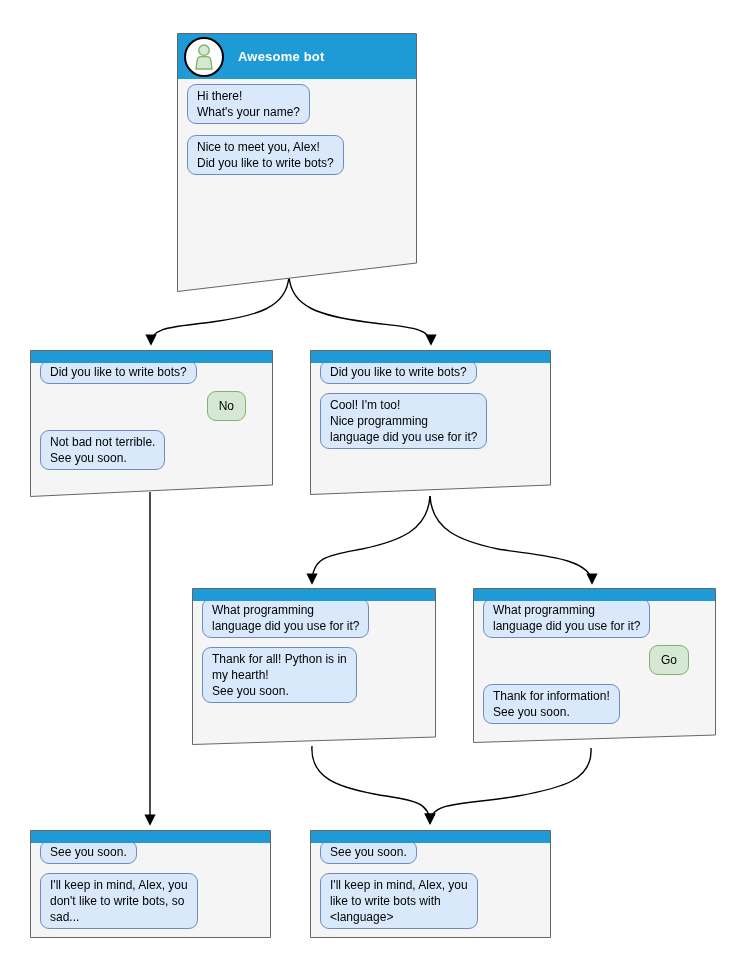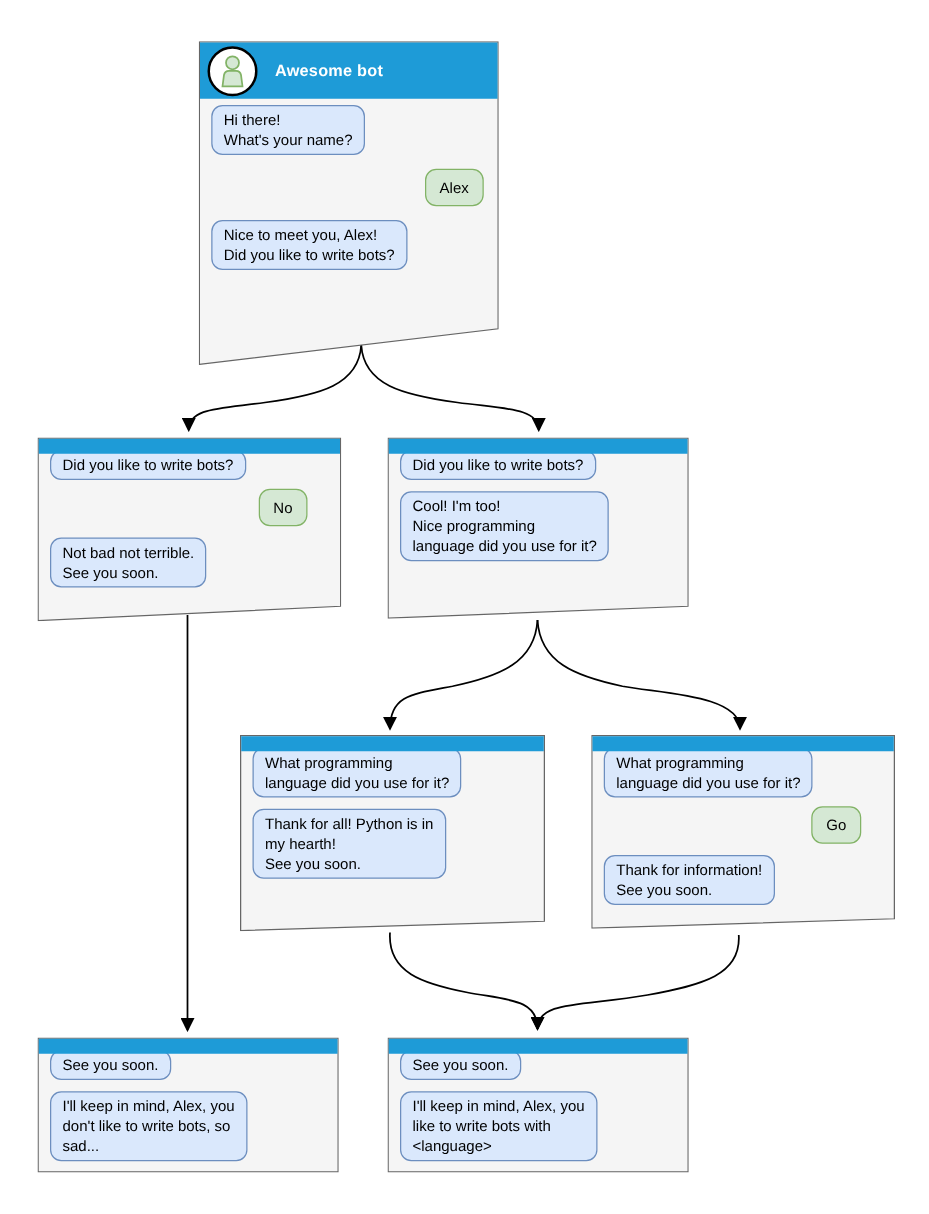--- a/index.html
+++ b/index.html
@@ -82,44 +82,41 @@
     </defs>
     <path class="edge" d="M289,276 C287,308 256,316 212,322 C176,327 151,326 151,344"></path>
     <path class="edge" d="M289,276 C291,308 322,316 366,322 C402,327 431,326 431,344"></path>
     <path class="edge" d="M150,492 L150,824"></path>
     <path class="edge" d="M430,496 C428,530 400,541 362,549 C330,555 312,556 312,583"></path>
     <path class="edge" d="M430,496 C432,530 460,541 498,549 C530,555 592,556 592,583"></path>
     <path class="edge" d="M312,746 C310,778 338,787 374,794 C406,800 430,799 430,823"></path>
     <path class="edge" d="M591,748 C593,780 562,788 518,796 C468,805 430,800 430,823"></path>
   </svg>
 
-  <div class="window main-window" style="left:159px; top:33px; width:240px; height:259px;">
+  <div class="window main-window" style="left:177px; top:33px; width:240px; height:259px;">
     <svg class="win-bg" width="240" height="259">
       <polygon class="win-shape" points="0.5,0.5 239.5,0.5 239.5,230 0.5,258.5"></polygon>
     </svg>
     <div class="main-header">
       <div class="avatar">
         <svg width="30" height="30" viewBox="0 0 30 30">
           <circle class="person" cx="15" cy="8.2" r="5.2"></circle>
           <path class="person" d="M7,27 L8.2,18 Q8.8,14.6 12.2,14.6 L17.8,14.6 Q21.2,14.6 21.8,18 L23,27 Z"></path>
         </svg>
       </div>
       <div class="chat-title">Awesome bot</div>
     </div>
     <div class="win-content">
       <div class="msg-row user">
           <div class="bubble user">/start</div>
         </div>
       <div class="msg-row bot">
           <div class="bubble bot">Hi there!
 What's your name?</div>
         </div>
-      <div class="msg-row user">
-          <div class="bubble user">Alex</div>
-        </div>
       <div class="msg-row bot">
           <div class="bubble bot">Nice to meet you, Alex!
 Did you like to write bots?</div>
         </div>
     </div>
   </div>
 
   <div class="window small" style="left:30px; top:350px; width:243px; height:147px;">
     <svg class="win-bg" width="243" height="147">
       <polygon class="win-shape" points="0.5,0.5 242.5,0.5 242.5,135 0.5,146.5"></polygon>

